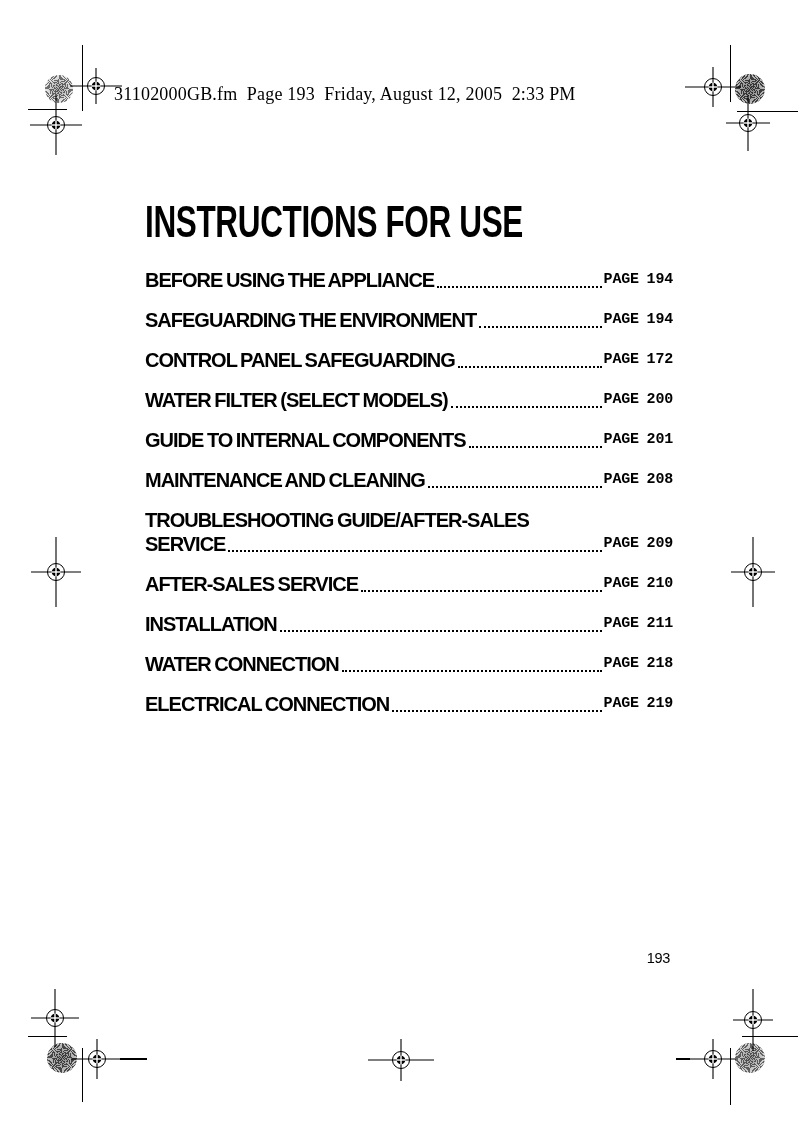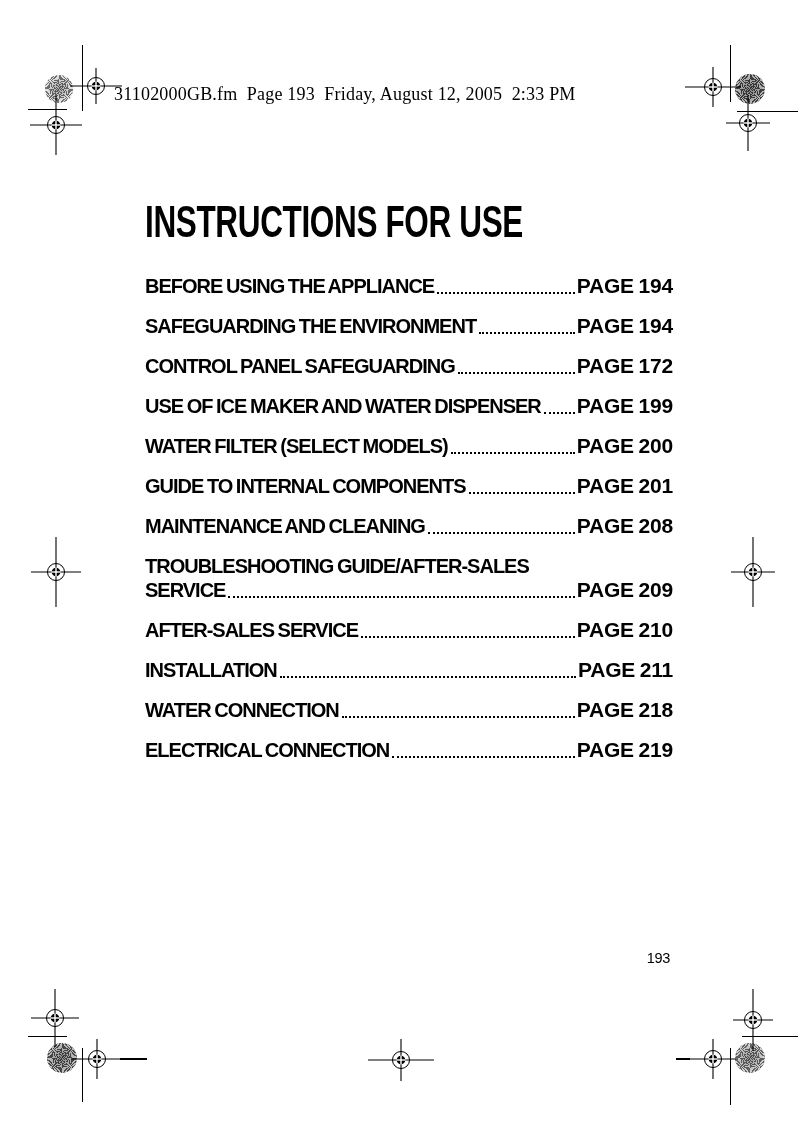--- a/index.html
+++ b/index.html
@@ -22,36 +22,36 @@
 
   
   .page-title {
     position:absolute; left:145px; top:196px;
     font-size:45px; font-weight:bold; letter-spacing:-0.5px;
     white-space:nowrap;
     transform:scaleX(0.70); transform-origin:0 50%;
   }
 
   
-  .toc { position:absolute; left:145px; top:274px; width:528px; }
+  .toc { position:absolute; left:145px; top:268px; width:528px; }
   .toc-entry { margin-bottom:16px; }
   .toc-line {
     font-size:20px; font-weight:bold; line-height:24px;
     letter-spacing:-1px; word-spacing:-1px; white-space:nowrap;
   }
   .toc-line.last { display:flex; align-items:flex-end; }
   .toc-label { flex:0 0 auto; }
   .toc-leader {
     flex:1 1 auto; min-width:8px;
     border-bottom:2.6px dotted #000;
     margin:0 2px 4px 3px; align-self:flex-end;
   }
   .toc-page {
-    flex:0 0 auto; font-size:21px; font-weight:bold;
-    line-height:24px; letter-spacing:-0.2px; white-space:nowrap;
+    flex:0 0 auto; font-size:15px; font-weight:bold;
+    line-height:24px; letter-spacing:-0.2px; white-space:nowrap;font-family:Liberation Mono, monospace;
   }
 
   
   .folio {
     position:absolute; left:620px; top:950px; width:50px;
     text-align:right; font-size:14.5px; letter-spacing:-0.3px;
   }
 
   
   .deco-line { position:absolute; background:#000; }
@@ -82,27 +82,20 @@
         <span class="toc-label">SAFEGUARDING THE ENVIRONMENT</span>
         <span class="toc-leader"></span>
         <span class="toc-page">PAGE 194</span>
       </div>
     </div>
     <div class="toc-entry">
       <div class="toc-line last">
         <span class="toc-label">CONTROL PANEL SAFEGUARDING</span>
         <span class="toc-leader"></span>
         <span class="toc-page">PAGE 172</span>
-      </div>
-    </div>
-    <div class="toc-entry">
-      <div class="toc-line last">
-        <span class="toc-label">USE OF ICE MAKER AND WATER DISPENSER</span>
-        <span class="toc-leader"></span>
-        <span class="toc-page">PAGE 199</span>
       </div>
     </div>
     <div class="toc-entry">
       <div class="toc-line last">
         <span class="toc-label">WATER FILTER (SELECT MODELS)</span>
         <span class="toc-leader"></span>
         <span class="toc-page">PAGE 200</span>
       </div>
     </div>
     <div class="toc-entry">

